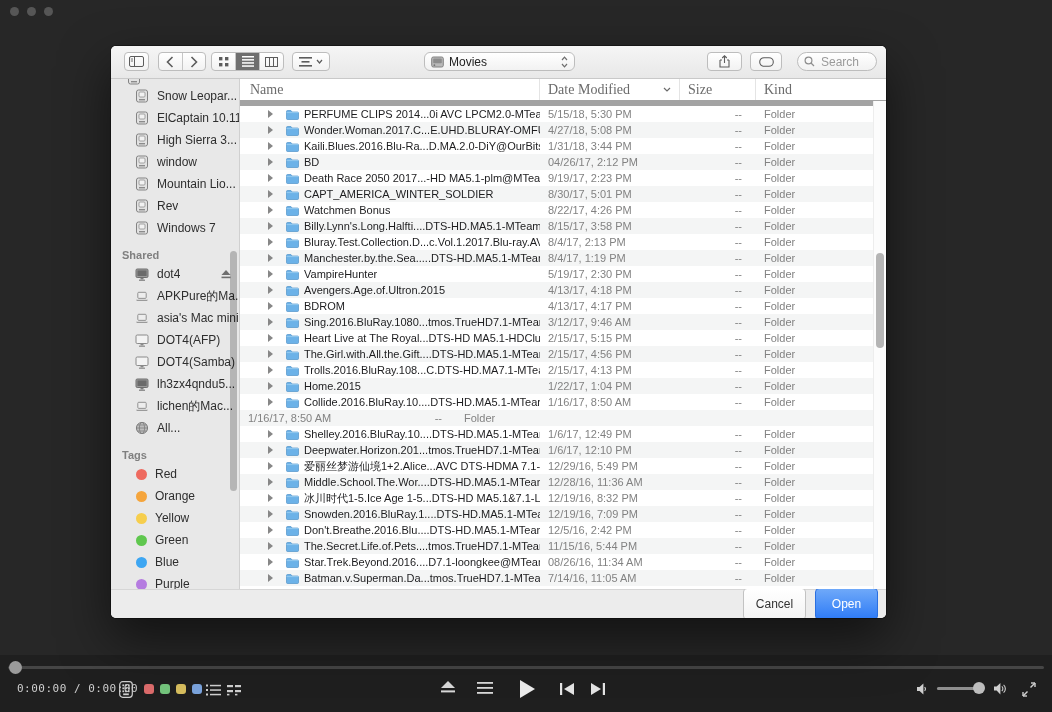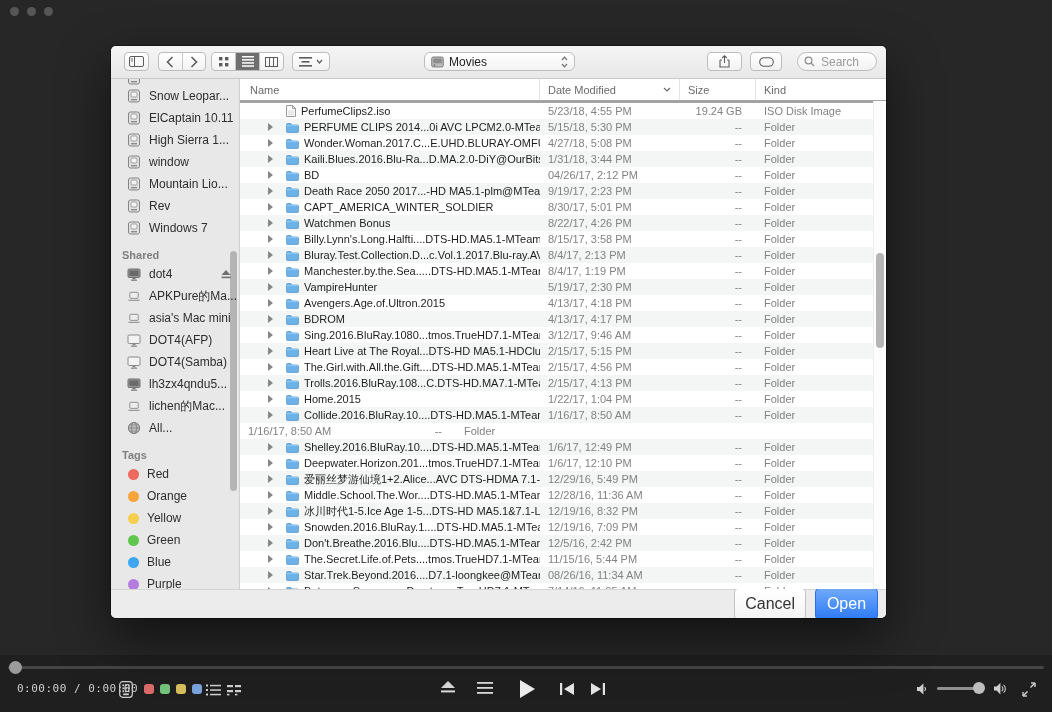--- a/index.html
+++ b/index.html
@@ -42,37 +42,37 @@
   .search{justify-content:flex-start;padding:0 6px;gap:4px;border-radius:10px;}
   .search input{border:none;outline:none;background:transparent;font-size:12px;color:#444;width:54px;font-family:"Liberation Sans",sans-serif;}
   .search input::placeholder{color:#9a9a9a;}
 
   .dlg-body{flex:1;display:flex;min-height:0;}
 
   
   .sidebar{width:129px;flex:0 0 129px;background:#e8e8e8;border-right:1px solid #d0d0d0;
            padding-top:6px;box-sizing:border-box;position:relative;overflow:hidden;font-size:12px;color:#2e2e2e;}
   .sb-partial{position:absolute;top:-8px;left:16px;}
-  .sb-row{height:22px;display:flex;align-items:center;padding-left:16px;gap:8px;}
+  .sb-row{height:22px;display:flex;align-items:center;padding-left:24px;gap:8px;}
   .sb-ic{width:14px;height:14px;display:flex;align-items:center;justify-content:center;flex:0 0 14px;}
   .sb-label{white-space:nowrap;overflow:hidden;}
   .sb-head{height:16px;margin-top:8px;padding-left:11px;font-size:11px;font-weight:bold;color:#7f7f7f;display:flex;align-items:center;}
   .sb-ic svg{display:none;}
   .sb-ic.display .i-display{display:block;}
   .sb-ic.display-dark .i-display-dark{display:block;}
   .sb-ic.laptop .i-laptop{display:block;}
   .sb-ic.globe .i-globe{display:block;}
   .eject{display:none;margin-left:auto;margin-right:8px;}
   .sb-row.has-eject .eject{display:flex;}
   .tag-dot{width:11px;height:11px;border-radius:50%;flex:0 0 11px;margin-left:1px;}
   .sb-scroll{position:absolute;right:2px;top:172px;width:7px;height:240px;border-radius:4px;background:rgba(0,0,0,.22);}
 
   
   .main{flex:1;display:flex;flex-direction:column;min-width:0;background:#fff;position:relative;}
-  .lheader{height:21px;flex:0 0 21px;border-bottom:3px solid #a3a3a3;display:flex;align-items:center;font-size:11px;color:#6b6b6b;}
+  .lheader{height:21px;flex:0 0 21px;border-bottom:6px solid #a3a3a3;display:flex;align-items:center;font-size:14px;color:#6b6b6b;font-family:Liberation Serif, serif;}
   .hc{box-sizing:border-box;height:21px;display:flex;align-items:center;border-right:1px solid #e4e4e4;padding-left:10px;}
   .hc-name{width:300px;}
   .hc-date{width:140px;padding-left:8px;position:relative;}
   .hc-date svg{position:absolute;right:8px;}
   .hc-size{width:76px;padding-left:8px;}
   .hc-kind{flex:1;border-right:none;padding-left:8px;}
   .rows{flex:1;overflow:hidden;}
   .frow{height:16px;display:flex;align-items:center;font-size:11px;}
   .frow:nth-child(even){background:#f4f5f5;}
   .c-name{width:300px;flex:0 0 300px;display:flex;align-items:center;box-sizing:border-box;padding-left:28px;gap:5px;white-space:nowrap;overflow:hidden;color:#1d1d1f;}
@@ -83,21 +83,21 @@
   .frow.file .ic-file{display:inline-flex;}
   .fname{overflow:hidden;text-overflow:clip;white-space:nowrap;}
   .c-date{width:140px;flex:0 0 140px;box-sizing:border-box;padding-left:8px;color:#828282;white-space:nowrap;}
   .c-size{width:76px;flex:0 0 76px;box-sizing:border-box;text-align:right;padding-right:14px;color:#828282;}
   .c-kind{flex:1;box-sizing:border-box;padding-left:8px;color:#828282;white-space:nowrap;overflow:hidden;}
   .scroll-lane{position:absolute;right:0;top:22px;bottom:0;width:12px;background:#fcfcfc;border-left:1px solid #ededed;}
   .list-scroll{position:absolute;right:2px;top:152px;width:8px;height:95px;border-radius:4px;background:#b5b5b5;}
 
   
   .dfoot{height:28px;flex:0 0 28px;background:#ececec;border-top:1px solid #d6d6d6;display:flex;align-items:center;justify-content:flex-end;gap:9px;padding-right:8px;}
-  .btn{height:32px;min-width:63px;box-sizing:border-box;border-radius:4px;font-size:16px;display:flex;align-items:center;justify-content:center;padding:0 10px;}
+  .btn{height:32px;min-width:63px;box-sizing:border-box;border-radius:4px;font-size:12px;display:flex;align-items:center;justify-content:center;padding:0 10px;}
   .btn-cancel{background:linear-gradient(#ffffff,#f3f3f3);border:1px solid #c2c2c2;color:#333;}
   .btn-open{background:linear-gradient(#6fa9f9,#2e7bf6);border:1px solid #2a6fe0;color:#fff;}
 </style>
 </head>
 <body>
 
 <div class="traffic">
   <span class="tl"></span>
   <span class="tl"></span>
   <span class="tl"></span>
@@ -375,21 +375,21 @@
   </div>
 
   <div class="sb-row">
     <span class="sb-ic">
       <svg width="14" height="14" viewBox="0 0 14 14" style="display:block">
                 <rect x="1.5" y="1" width="11" height="12" rx="2" fill="#e2e2e2" stroke="#838383"></rect>
                 <rect x="4" y="3" width="6" height="5" rx="1" fill="#f2f2f2" stroke="#909090" stroke-width=".8"></rect>
                 <rect x="4" y="10" width="6" height="1.4" fill="#8b8b8b"></rect>
               </svg>
     </span>
-    <span class="sb-label">High Sierra 1...</span>
+    <span class="sb-label">High Sierra 3...</span>
   </div>
 
   <div class="sb-row">
     <span class="sb-ic">
       <svg width="14" height="14" viewBox="0 0 14 14" style="display:block">
                 <rect x="1.5" y="1" width="11" height="12" rx="2" fill="#e2e2e2" stroke="#838383"></rect>
                 <rect x="4" y="3" width="6" height="5" rx="1" fill="#f2f2f2" stroke="#909090" stroke-width=".8"></rect>
                 <rect x="4" y="10" width="6" height="1.4" fill="#8b8b8b"></rect>
               </svg>
     </span>
@@ -587,39 +587,20 @@
         <div class="hc hc-date">
           <span>Date Modified</span>
           <svg width="8" height="5" viewBox="0 0 8 5">
               <path d="M1 1 L4 4 L7 1" fill="none" stroke="#6b6b6b" stroke-width="1.2"></path>
             </svg>
         </div>
         <div class="hc hc-size">Size</div>
         <div class="hc hc-kind">Kind</div>
       </div>
       <div class="rows">
-  <div class="frow file">
-    <div class="c-name">
-      <span class="disc"></span>
-
-      <span class="ic-file">
-        <svg width="10" height="12" viewBox="0 0 10 12">
-                  <path d="M0.5 0.5 h6 l3 3 v8 h-9 z" fill="#fff" stroke="#9b9b9b"></path>
-                  <path d="M6.5 0.5 v3 h3" fill="none" stroke="#9b9b9b"></path>
-                  <line x1="2" y1="6" x2="8" y2="6" stroke="#c9c9c9" stroke-width=".7"></line>
-                  <line x1="2" y1="7.8" x2="8" y2="7.8" stroke="#c9c9c9" stroke-width=".7"></line>
-                  <line x1="2" y1="9.6" x2="8" y2="9.6" stroke="#c9c9c9" stroke-width=".7"></line>
-                </svg>
-      </span>
-      <span class="fname">PerfumeClips2.iso</span>
-    </div>
-    <div class="c-date">5/23/18, 4:55 PM</div>
-    <div class="c-size">19.24 GB</div>
-    <div class="c-kind">ISO Disk Image</div>
-  </div>
 
   <div class="frow folder">
     <div class="c-name">
       <span class="disc"></span>
       <span class="ic-folder">
         <svg width="13" height="11" viewBox="0 0 13 11">
                   <path d="M0.5 2.5 a1 1 0 0 1 1 -1 h3.4 l1.2 1.5 h5.4 a1 1 0 0 1 1 1 v5.5 a1 1 0 0 1 -1 1 h-10 a1 1 0 0 1 -1 -1 z" fill="#6cb2e8" stroke="#5094c9" stroke-width=".7"></path>
                   <path d="M0.5 3.6 h12" stroke="#9ed0f2" stroke-width=".8"></path>
                 </svg>
       </span>

